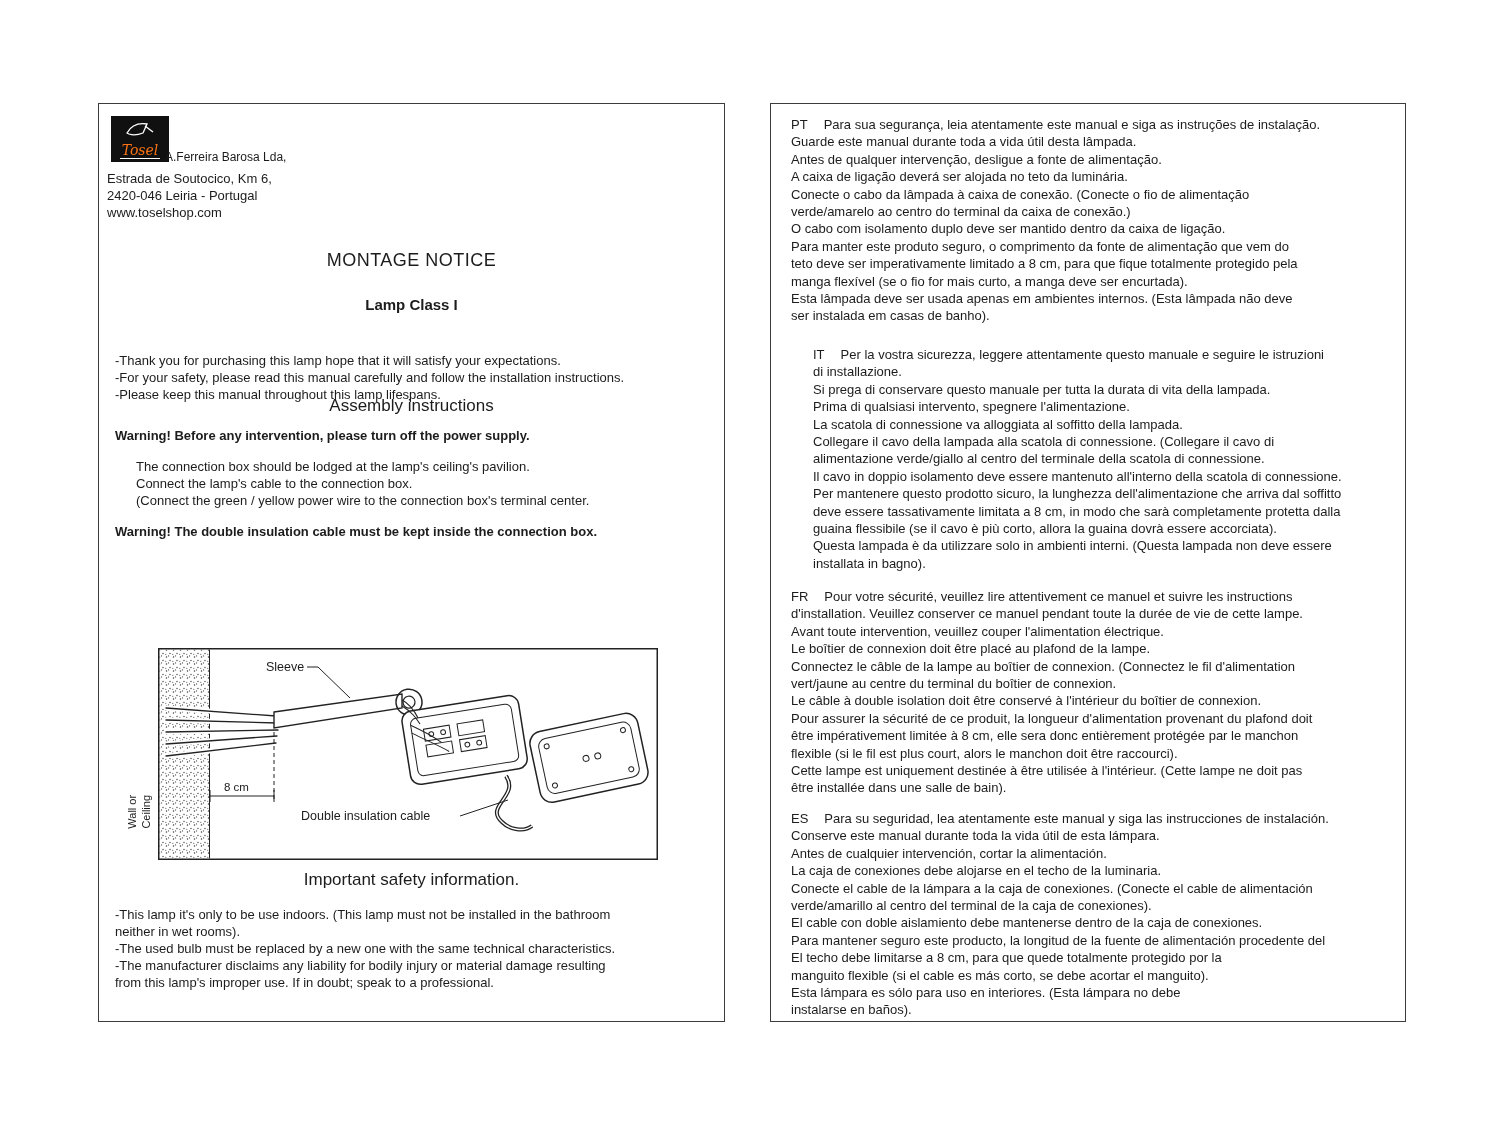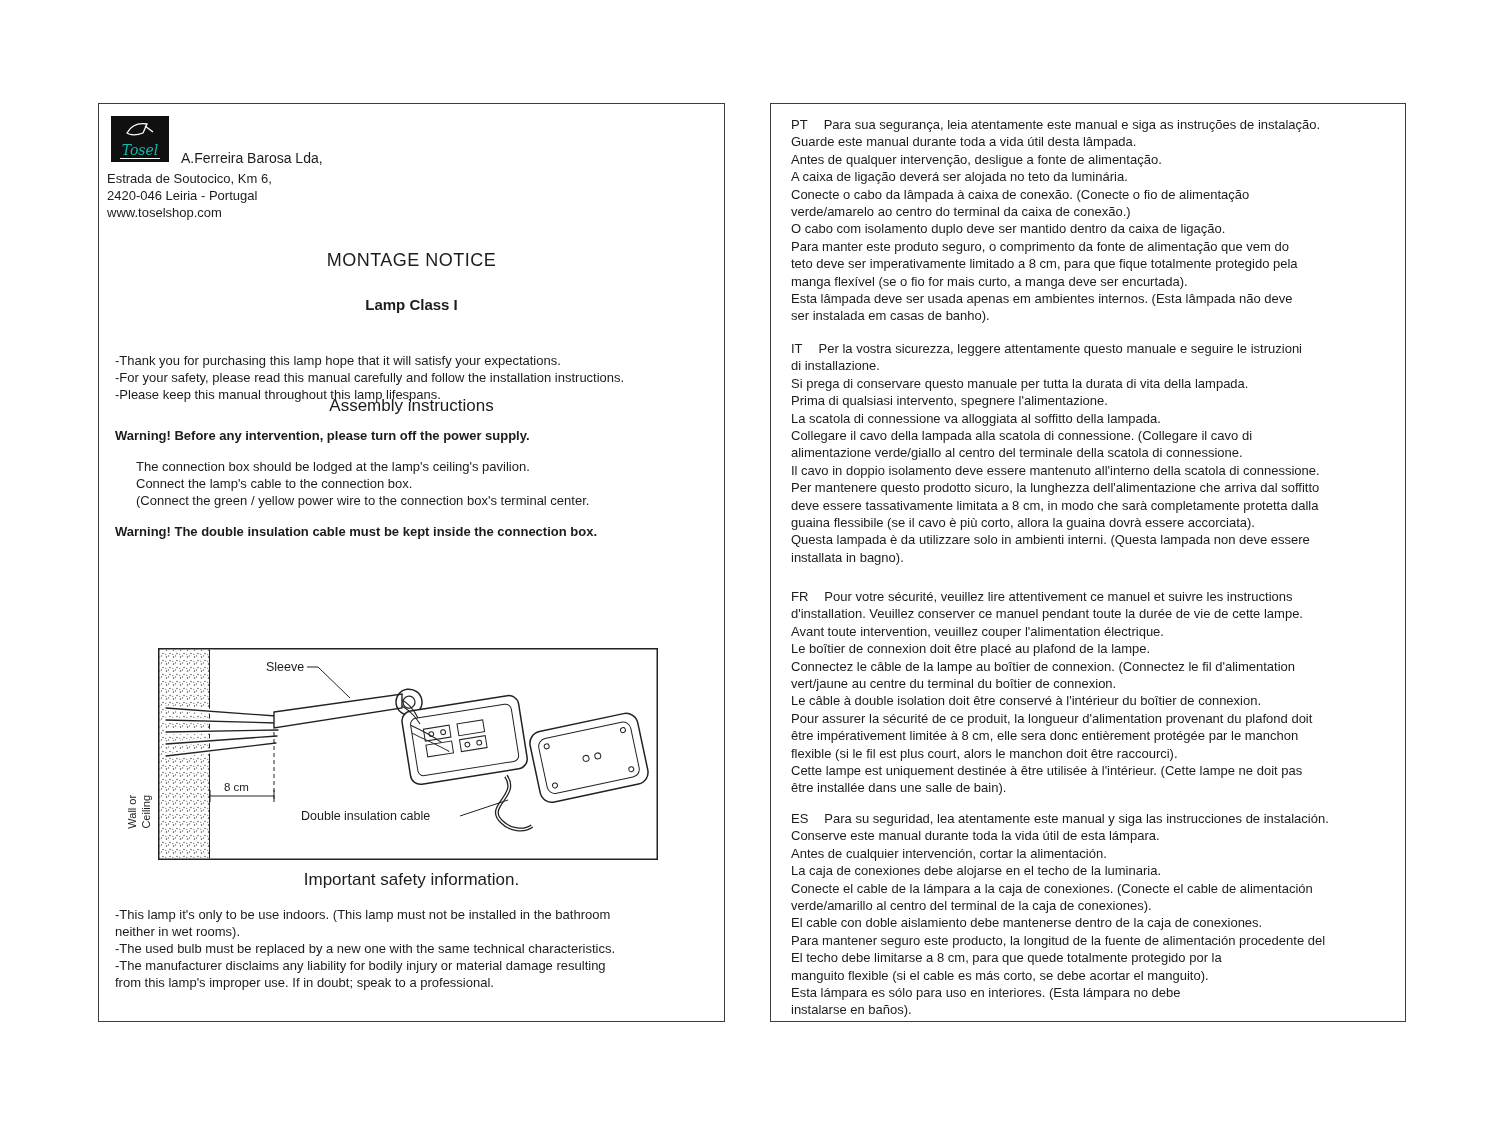--- a/index.html
+++ b/index.html
@@ -6,28 +6,28 @@
   html, body { width:1500px; height:1125px; background:#ffffff; }
   body { font-family:"Liberation Sans", sans-serif; color:#1c1c1c; position:relative; }
 
   .page { position:absolute; top:103px; height:919px; background:#fff; border:1px solid #3c3c3c; }
   #left-page  { left:98px;  width:627px; }
   #right-page { left:770px; width:636px; }
 
   .abs { position:absolute; }
 
   
-  #logo-box { left:12px; top:12px; width:58px; height:46px; background:#101010; color:#14b8a6;
+  #logo-box { left:12px; top:12px; width:58px; height:46px; background:#101010; color:#f97316;
               display:flex; flex-direction:column; align-items:center; justify-content:flex-end;
               padding-bottom:3px; }
   #logo-box .logo-word { font-family:"DejaVu Serif", serif; font-style:italic; font-size:14px;
               line-height:14px; border-bottom:1px solid #fff; padding:0 2px 1px 2px; }
   #logo-lamp { position:absolute; top:4px; left:10px; }
 
-  #company-line   { left:82px; top:46px;  font-size:14px; }
+  #company-line   { left:66px; top:46px;  font-size:12px; }
   #address-block  { left:8px;  top:66px;  font-size:13px; line-height:17px; white-space:pre-line; }
 
   #doc-title      { top:146px; left:0; right:0; text-align:center; font-size:18px; letter-spacing:0.5px; }
   #doc-subtitle   { top:192px; left:0; right:0; text-align:center; font-size:15px; font-weight:bold; }
 
   .body-text { font-size:13px; line-height:17px; white-space:pre-line; }
   #intro-para       { left:16px; right:14px; top:248px; }
   #assembly-heading { top:292px; left:0; right:0; text-align:center; font-size:17px; }
   #warning-power    { left:16px; right:14px; top:324px; font-size:13px; font-weight:bold; }
   #connection-para  { left:16px; right:14px; top:354px;margin-left:21px; }
@@ -41,21 +41,21 @@
   #safety-heading { top:766px; left:0; right:0; text-align:center; font-size:17px; }
   #safety-para    { left:16px; right:14px; top:802px; }
 
   svg text { font-family:"Liberation Sans", sans-serif; fill:#1c1c1c; }
 
   
   .lang-section { position:absolute; left:20px; right:13px; font-size:13px; line-height:17.4px; }
   .lang-code    { margin-right:16px; }
   .lang-text    { white-space:pre-line; }
   #sec-pt { top:12px; }
-  #sec-it { top:236px; }
+  #sec-it { top:242px;margin-left:22px; }
   #sec-fr { top:484px; }
   #sec-es { top:706px; }
 </style>
 </head>
 <body>
 
 <div class="page" id="left-page">
 
   <div class="abs" id="logo-box">
     <svg id="logo-lamp" width="38" height="20" viewBox="0 0 38 20">

